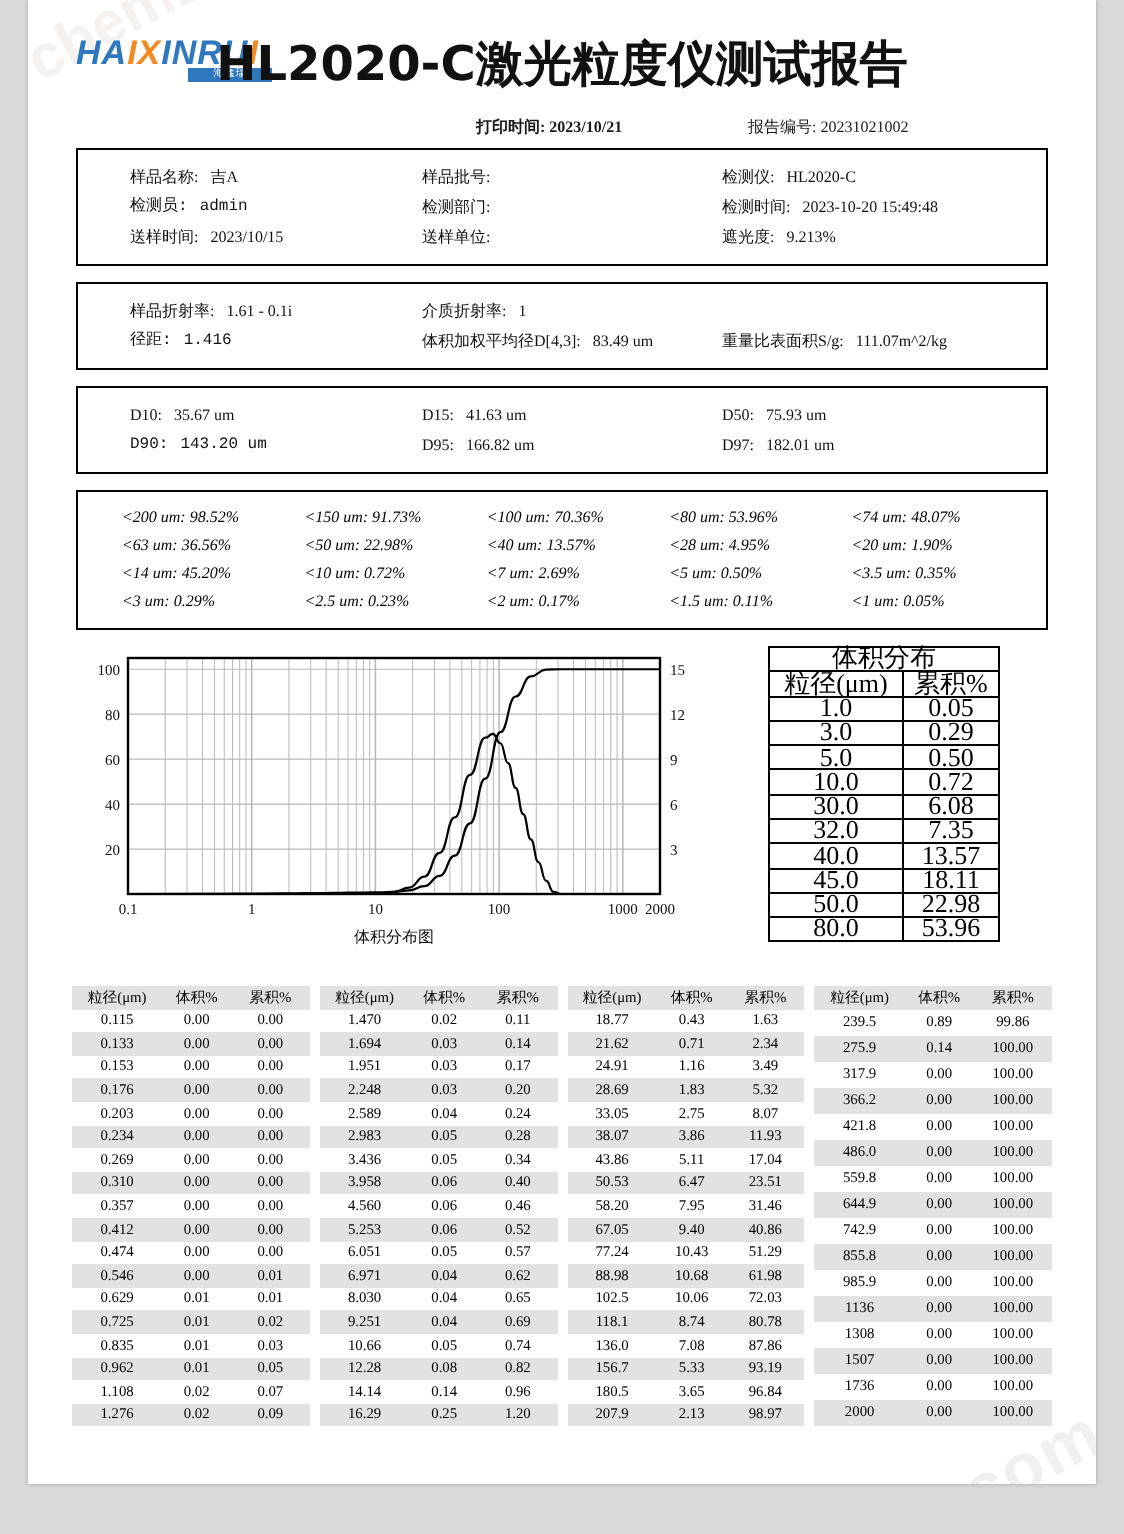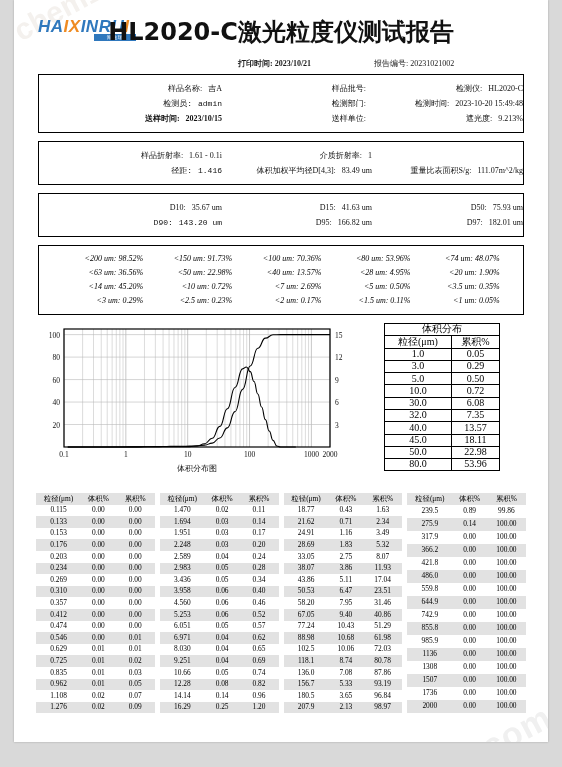--- a/index.html
+++ b/index.html
@@ -62,53 +62,52 @@
     position:relative; height:16px; margin-top:2px;
     font-size:8px; color:#1a1a1a;
   }
   .printline .pt { position:absolute; left:224px; top:0;font-weight:bold; }
   .printline .rn { position:absolute; left:360px; top:0; }
 
   
   .box {
     margin: 0 24px 8px 24px;
     border: 1px solid #000;
-    padding: 6px 0 6px 15px;
-    text-align: right;
+    padding: 6px 0 6px 4px;
   }
   .row { display:flex; font-size:8px; color:#111; line-height:13px; padding:1px 0; }
   .cell { padding-left:0; }
   .lab { display:inline; }
   .val { display:inline; margin-left:6px; }
 
   .r1 .c1 { width:168px; padding-left:22px; }
   .r1 .c2 { width:150px; }
   .r1 .c3 { flex:1; }
 
   .r2 .c1 { width:168px; padding-left:22px;font-family:Liberation Mono, monospace; }
   .r2 .c2 { width:150px; }
   .r2 .c3 { flex:1; }
 
-  .r3 .c1 { width:168px; padding-left:22px;font-weight:bold; }
+  .r3 .c1 { width:168px; padding-left:22px; }
   .r3 .c2 { width:150px; }
   .r3 .c3 { flex:1; }
 
   .pctrow .pc { width:19%; padding-left:18px; font-size:8px; line-height:14px;font-style:italic; }
   .pctrow { display:flex; }
 
   
   .chartwrap {
     position:relative; margin:6px 24px 2px 24px; height:160px;
   }
   svg.chart { display:block; }
   .voltable {
     position:absolute; left:346px; top:0;
     width:116px;
     border-collapse:collapse;
-    font-size:10px;
+    font-size:13px;
   }
   .voltable th, .voltable td {
     border:1px solid #000; text-align:center; padding:0.4px 0;
     font-weight:normal; line-height:10.5px;
   }
   .voltable th.title { font-weight:normal; }
 
   
   .datawrap { margin: 10px 22px 0 22px; display:flex; gap:5px; }
   .dt { border-collapse:collapse; font-size:7.4px; width:25%; }

